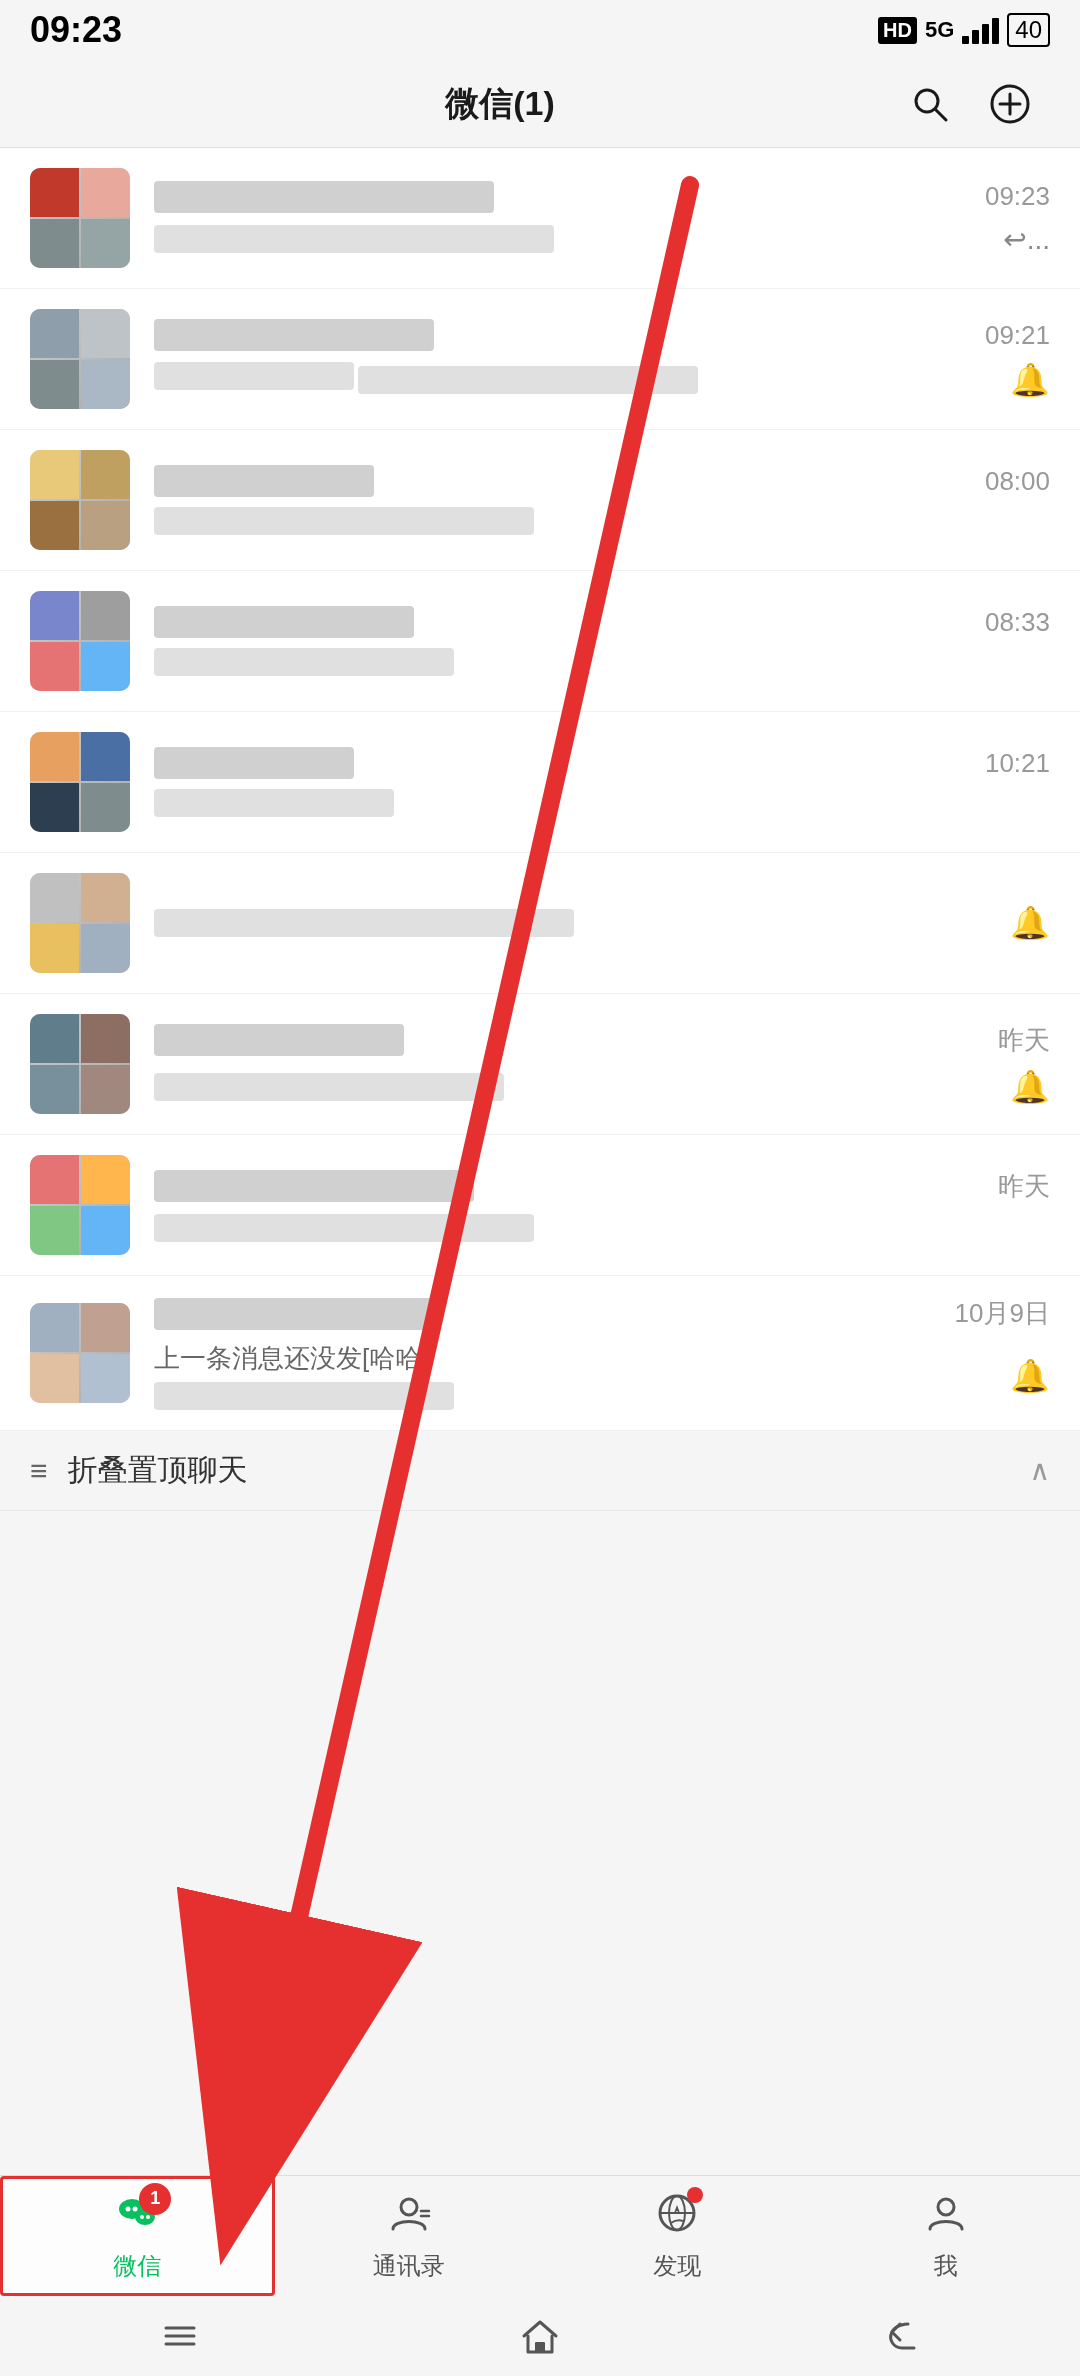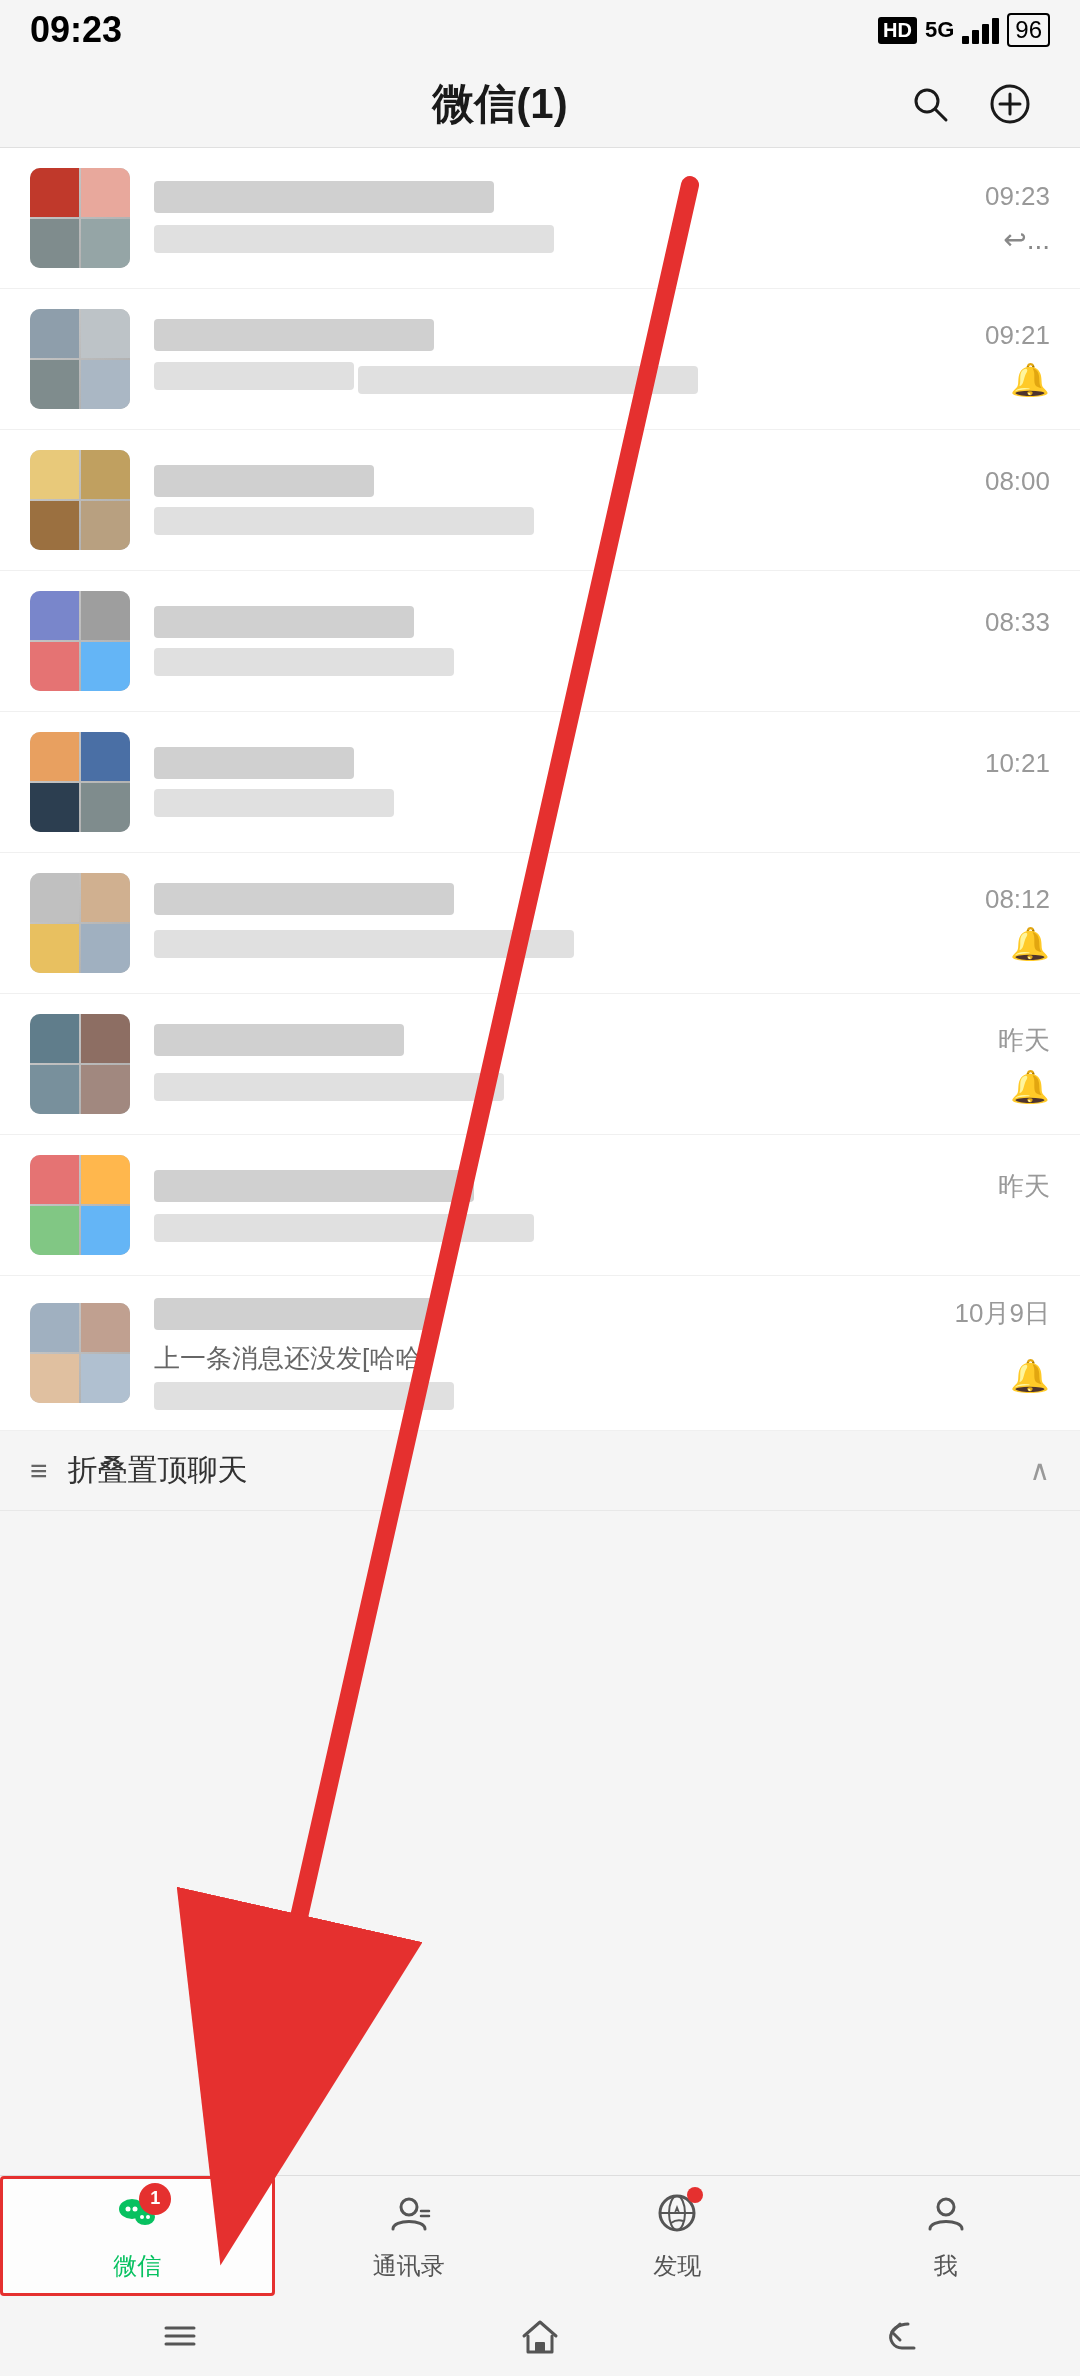--- a/index.html
+++ b/index.html
@@ -61,21 +61,21 @@
     .app-header {
       height: 88px;
       background: #f5f5f5;
       display: flex;
       align-items: center;
       justify-content: space-between;
       padding: 0 40px;
       border-bottom: 1px solid #e0e0e0;
     }
     .header-title {
-      font-size: 42px;
+      font-size: 34px;
       font-weight: 600;
       color: #1a1a1a;
       flex: 1;
       text-align: center;
     }
     .header-icon-btn {
       width: 60px;
       height: 60px;
       display: flex;
       align-items: center;
@@ -328,21 +328,21 @@
   <div class="status-icons">
     <span class="hd-badge">HD</span>
     <span class="five-g">5G</span>
     <div class="signal-bars">
       <div class="signal-bar" style="height:8px"></div>
       <div class="signal-bar" style="height:14px"></div>
       <div class="signal-bar" style="height:20px"></div>
       <div class="signal-bar" style="height:26px"></div>
     </div>
     <span style="font-size:24px;border:2px solid #000;border-radius:4px;padding:1px 6px;display:flex;align-items:center;gap:4px;">
-      <span>96</span>
+      <span>40</span>
     </span>
   </div>
 </div>
 
 <div class="app-header">
   <div class="header-icon-btn" style="width:60px"></div>
   <h1 class="header-title">微信(1)</h1>
   <div style="display:flex;gap:20px;">
     <div class="header-icon-btn">
       <svg viewBox="0 0 44 44" fill="none" xmlns="http://www.w3.org/2000/svg">
@@ -470,24 +470,20 @@
   <div class="chat-item">
     <div class="avatar av6">
       <div class="avatar-placeholder">
         <div class="avatar-tile t1"></div>
         <div class="avatar-tile t2"></div>
         <div class="avatar-tile t3"></div>
         <div class="avatar-tile t4"></div>
       </div>
     </div>
     <div class="chat-content">
-      <div class="chat-name-row">
-        <div class="blur-name" style="width:300px;"></div>
-        <span class="chat-time">08:12</span>
-      </div>
       <div class="chat-meta-row">
         <div class="blur-msg" style="width:420px;"></div>
         <span class="mute-icon">🔔</span>
       </div>
     </div>
   </div>
 
   <div class="chat-item">
     <div class="avatar av7">
       <div class="avatar-placeholder">

